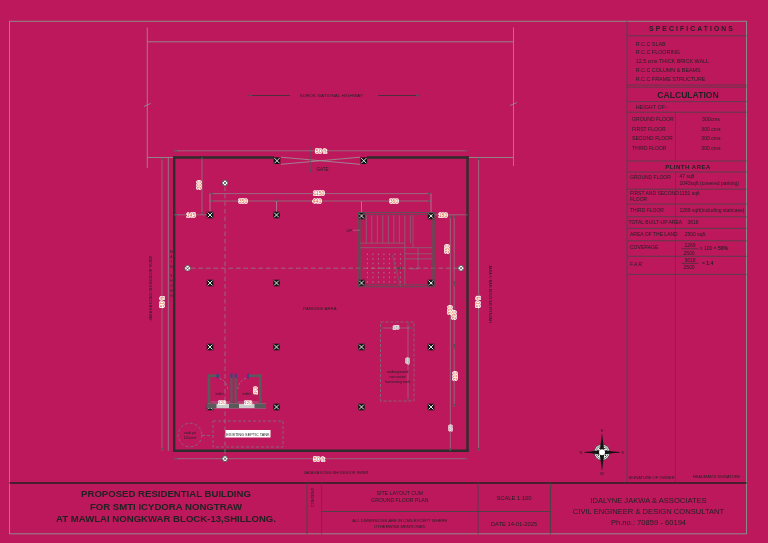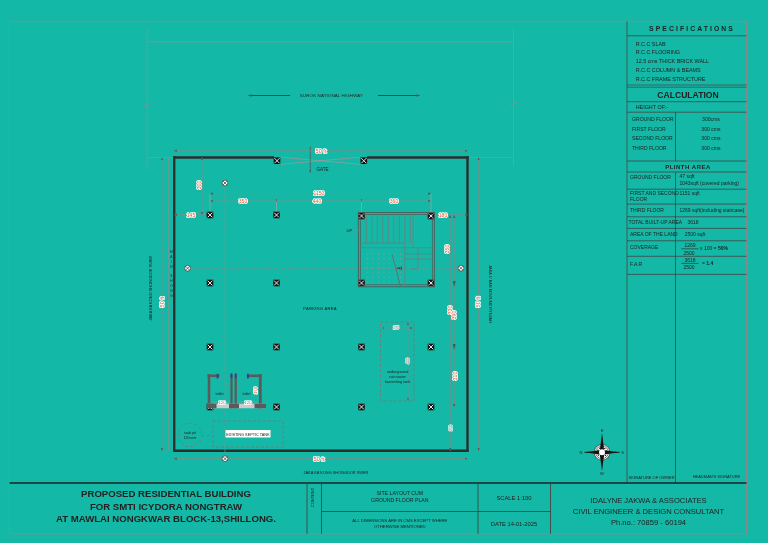--- a/index.html
+++ b/index.html
@@ -1,16 +1,16 @@
 <!DOCTYPE html>
 <html><head>
 <meta charset="utf-8">
 <style>
 html,body{margin:0;padding:0;background:#fff;}
-#page{position:relative;width:768px;height:543px;background:#14b8a6;overflow:hidden;font-family:"Liberation Sans",sans-serif;}
+#page{position:relative;width:768px;height:543px;background:#be185d;overflow:hidden;font-family:"Liberation Sans",sans-serif;}
 svg{position:absolute;left:0;top:0;}
 svg text{font-family:"Liberation Sans",sans-serif;fill:#222;}
 .dim{fill:#e0582e;paint-order:stroke;stroke:#fff;stroke-width:1.7px;stroke-linejoin:round;}
 .dimg{fill:#555;paint-order:stroke;stroke:#fff;stroke-width:1.3px;stroke-linejoin:round;}
 </style>
 </head>
 <body>
 <div id="page">
 <svg width="768" height="543" viewBox="0 0 768 543">
 <defs>

